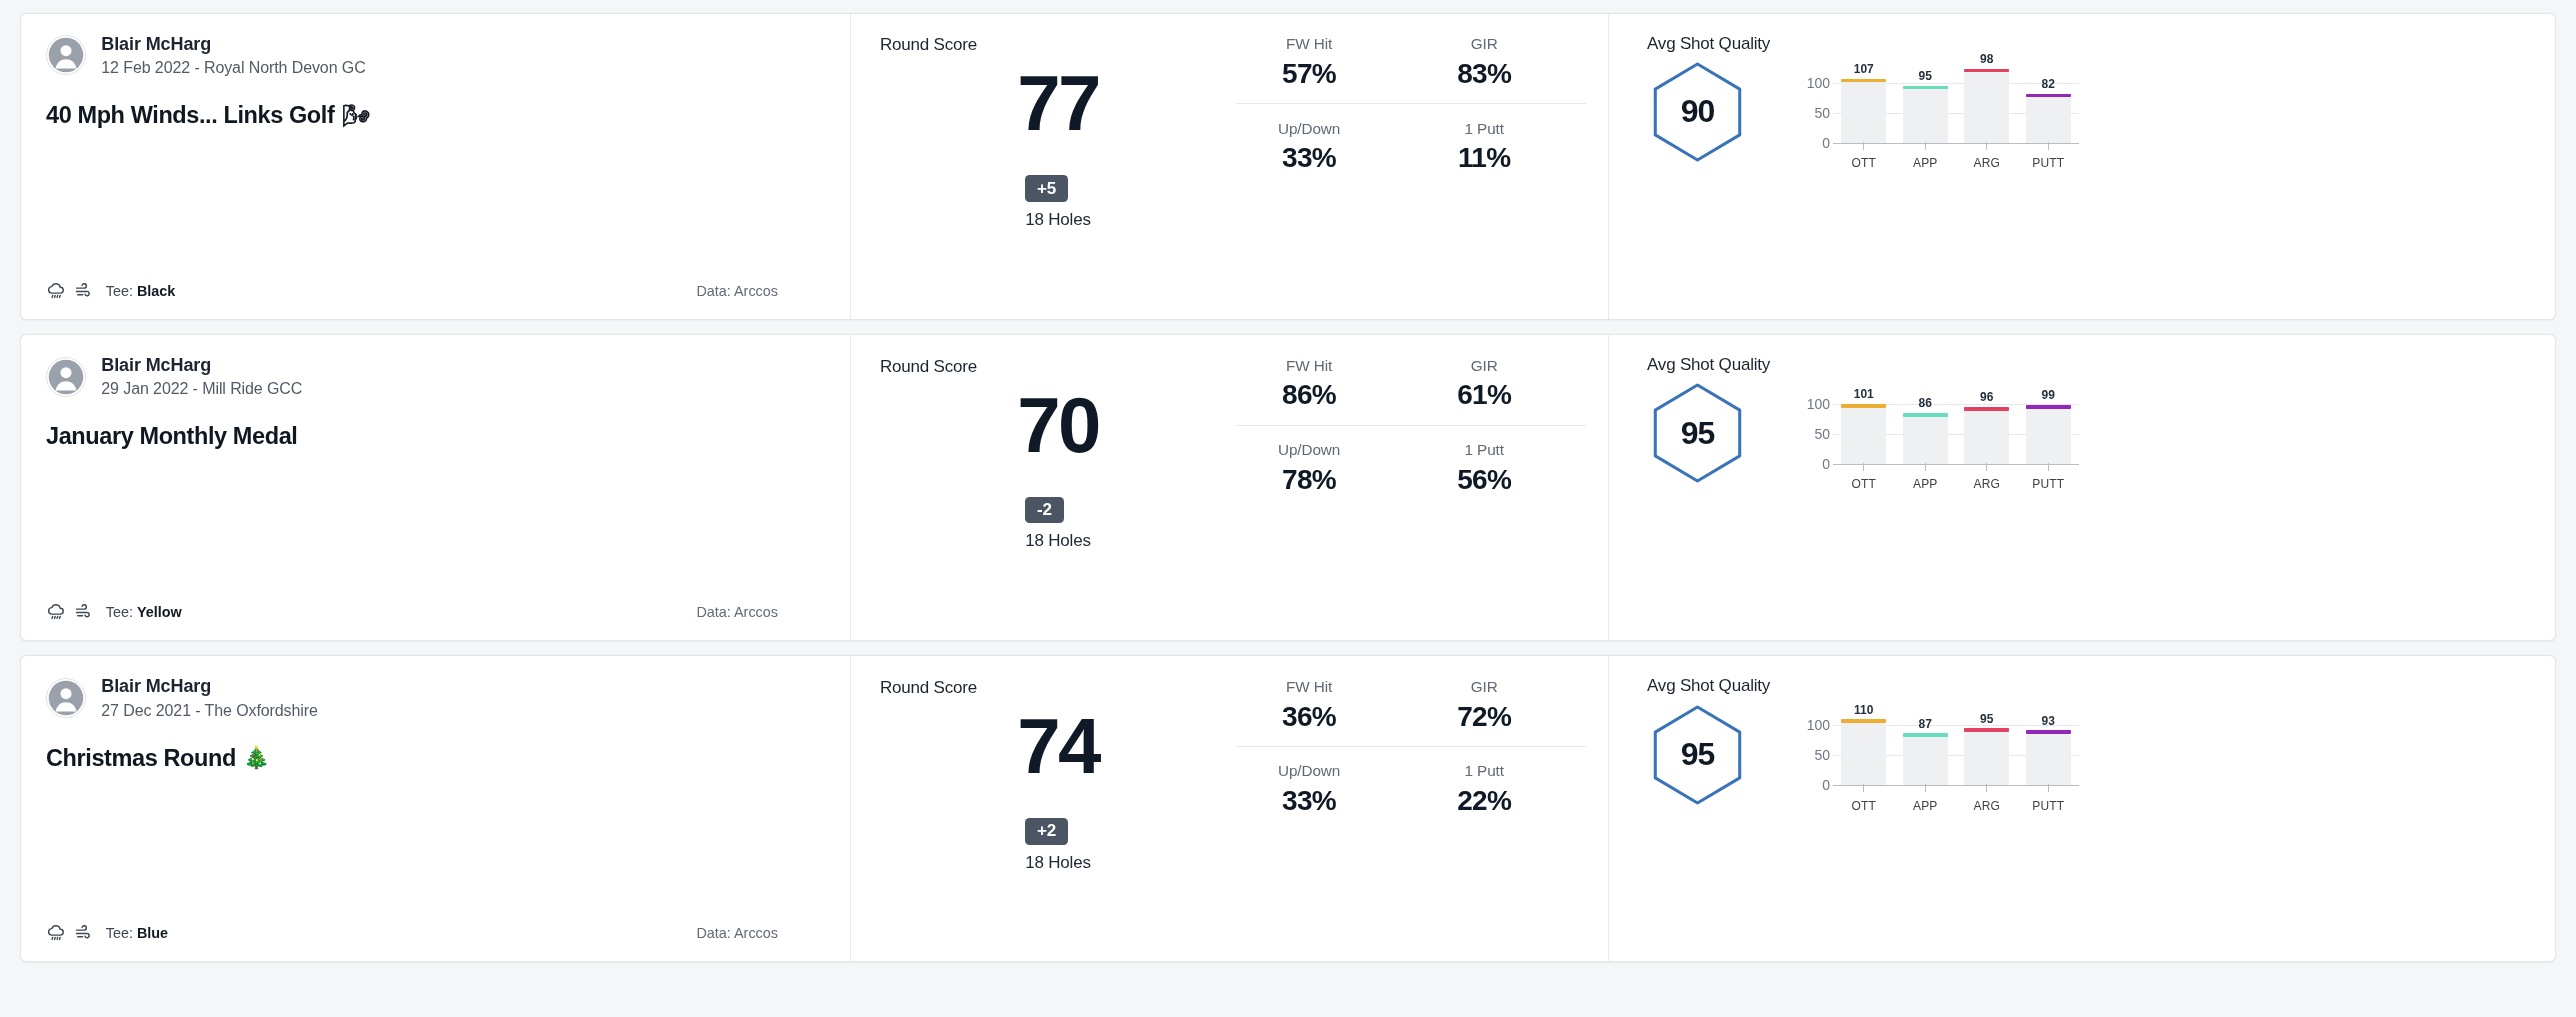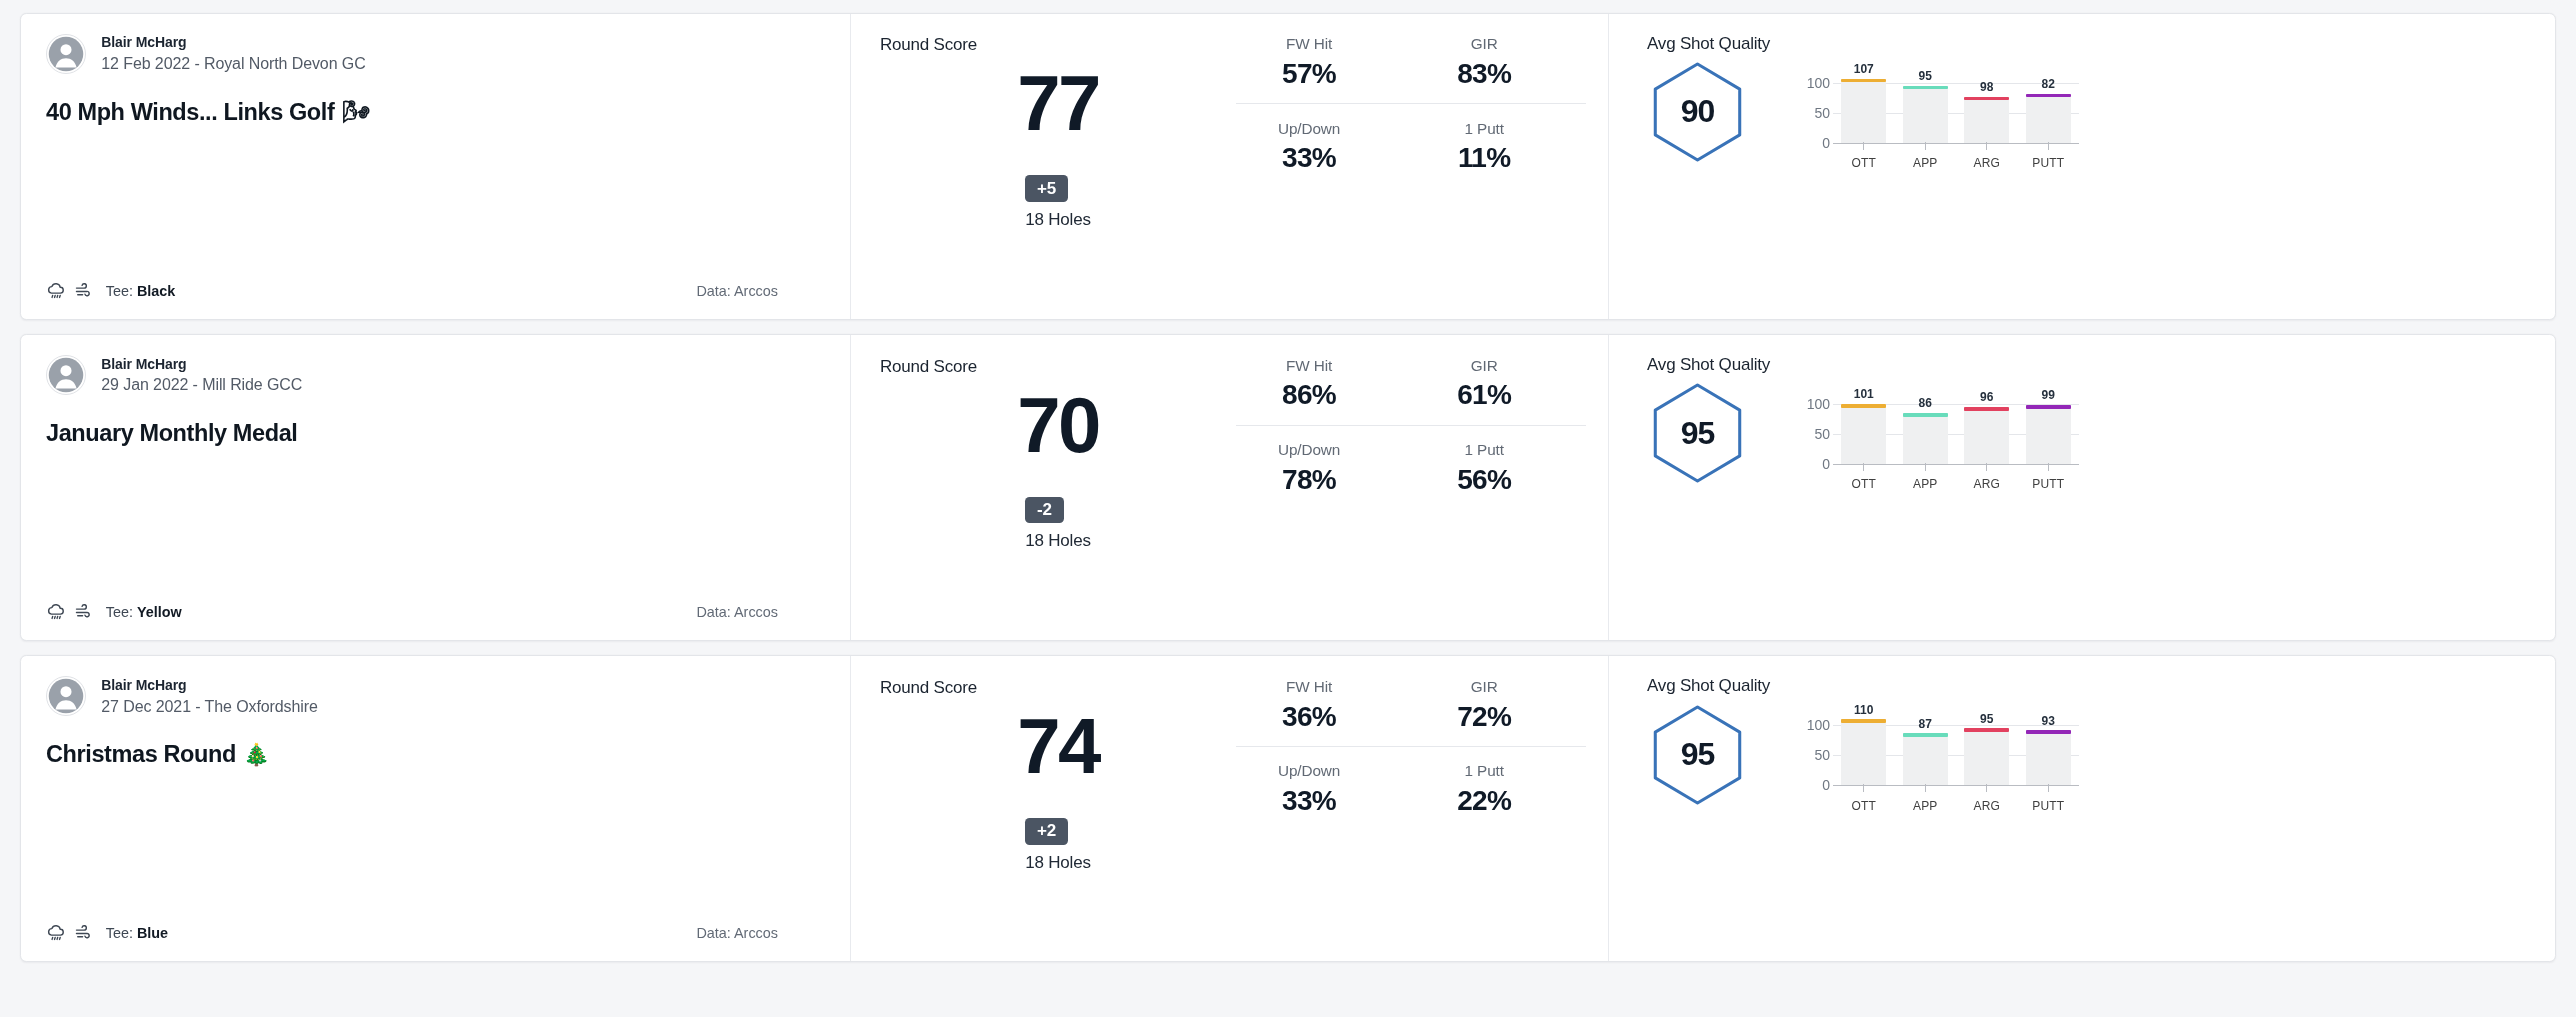--- a/index.html
+++ b/index.html
@@ -57,21 +57,21 @@
     display: flex;
     align-items: center;
     justify-content: center;
     overflow: hidden;
   }
   .avatar svg { display: block; }
 
   .player-text { display: flex; flex-direction: column; gap: 4.5px; }
 
   .player-name {
-    font-size: 14px;
+    font-size: 18px;
     font-weight: bold;
     color: #1b2430;
     letter-spacing: -0.1px;
   }
 
   .round-meta {
     font-size: 16px;
     color: #525a66;
     letter-spacing: -0.1px;
   }
@@ -458,21 +458,21 @@
          <span class="bar-value">107</span>
        </div>
                 </div>
                 <div class="bar-col">
        <div class="bar" style="height:57px">
          <span class="bar-cap" style="background:#68dcbb"></span>
          <span class="bar-value">95</span>
        </div>
                 </div>
                 <div class="bar-col">
-       <div class="bar" style="height:46px">
+       <div class="bar" style="height:74px">
          <span class="bar-cap" style="background:#e2415f"></span>
          <span class="bar-value">98</span>
        </div>
                 </div>
                 <div class="bar-col">
        <div class="bar" style="height:49px">
          <span class="bar-cap" style="background:#9327b7"></span>
          <span class="bar-value">82</span>
        </div>
                 </div>

